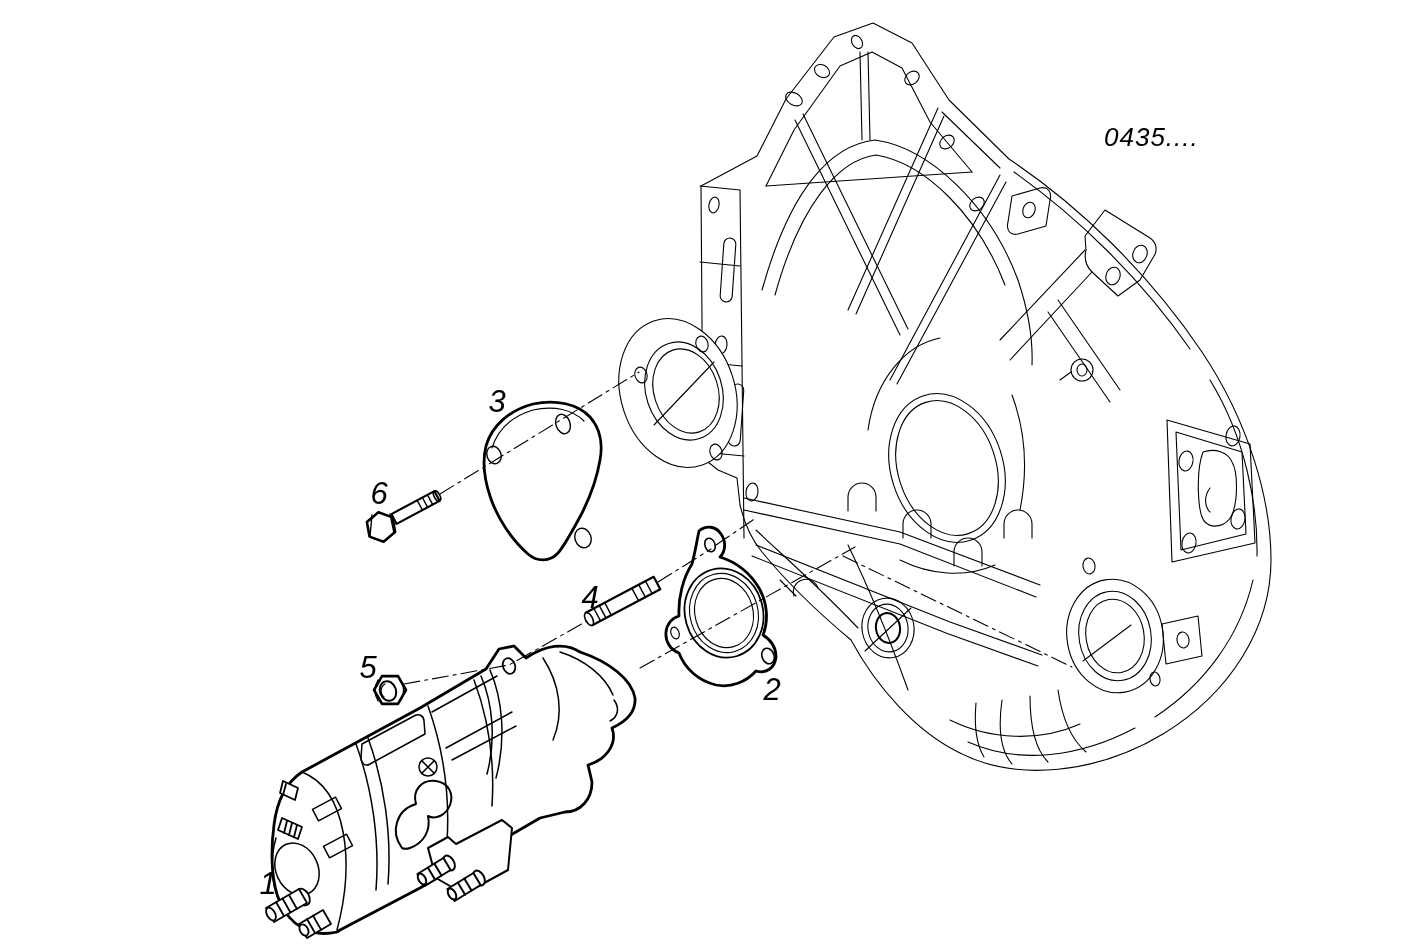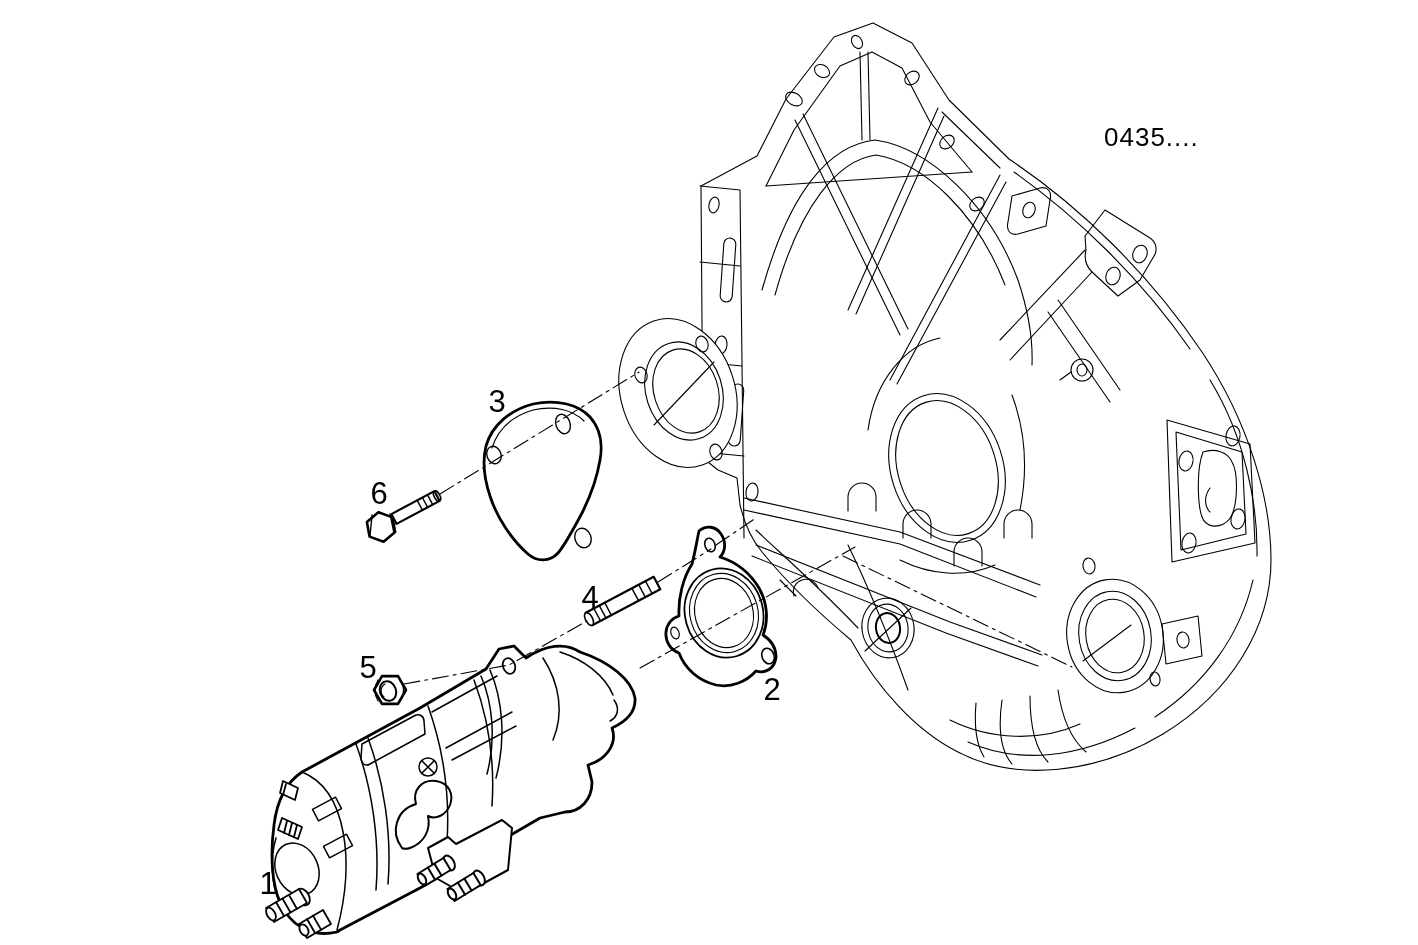--- a/index.html
+++ b/index.html
@@ -1,17 +1,17 @@
 <!DOCTYPE html>
 <html><head>
 <meta charset="utf-8">
 <style>
   html,body{margin:0;padding:0;}
   body{width:1418px;height:945px;overflow:hidden;font-family:"Liberation Sans",sans-serif;}
-  .canvas{position:relative;width:1418px;height:945px;}
+  .canvas{position:relative;width:1418px;height:945px;font-style:italic;}
   svg{position:absolute;left:0;top:0;display:block;}
   svg *{vector-effect:none;}
   .callout{font-family:"Liberation Sans",sans-serif;font-size:31px;fill:currentColor;}
   .code{font-family:"Liberation Sans",sans-serif;font-size:26px;fill:currentColor;letter-spacing:1px;}
 </style>
 </head>
 <body style="background: rgb(255, 255, 255);">
 
 <div class="canvas">
 <svg width="1418" height="945" viewBox="0 0 1418 945" stroke-linecap="round" stroke-linejoin="round" style="color: rgb(0, 0, 0);">

